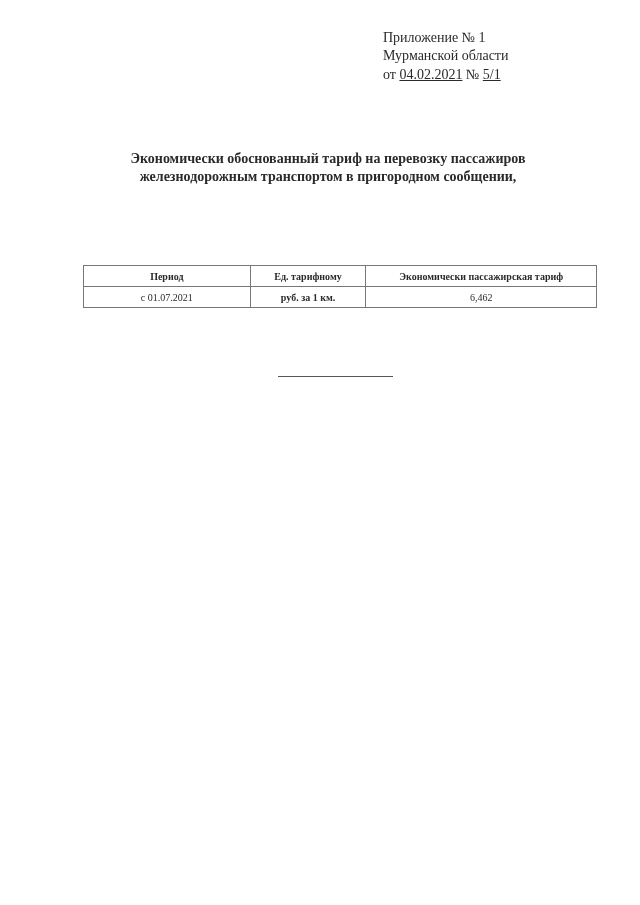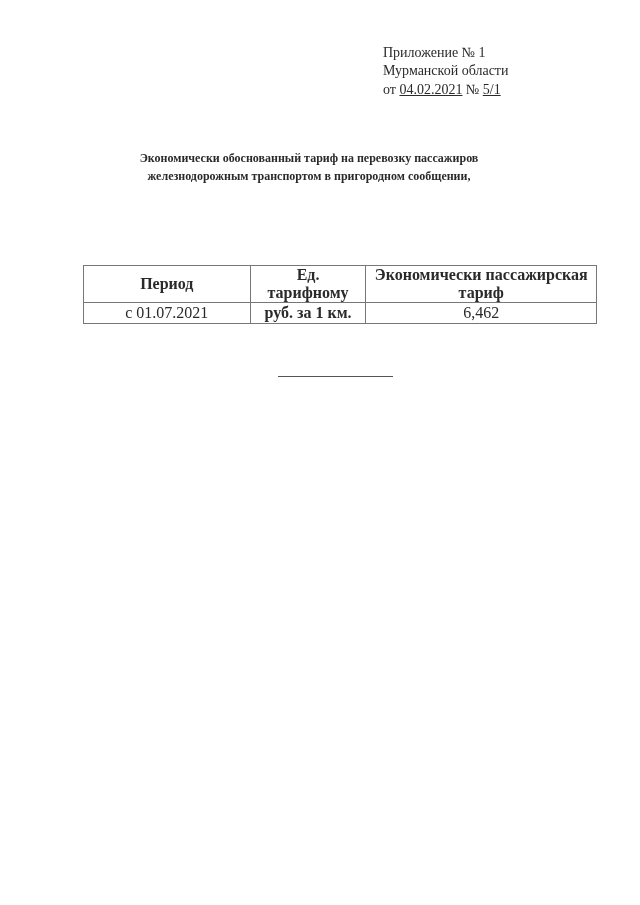--- a/index.html
+++ b/index.html
@@ -1,23 +1,23 @@
 <!DOCTYPE html>
 <html><head>
   <meta charset="utf-8">
   <style>
     html, body { margin: 0; padding: 0; background: #ffffff; }
     body { width: 640px; height: 905px; position: relative; overflow: hidden;
            font-family: "Liberation Serif", "DejaVu Serif", serif; color: #2a2a2a; }
-    .appendix { position: absolute; left: 383px; top: 44px; font-size: 14px; line-height: 18.4px; }
+    .appendix { position: absolute; left: 383px; top: 29px; font-size: 14px; line-height: 18.4px; }
     .appendix .u { text-decoration: underline; }
-    .title { position: absolute; left: 24px; width: 570px; top: 150px; text-align: center;
-             font-weight: bold; font-size: 12px; line-height: 17.5px; }
+    .title { position: absolute; left: 43px; width: 570px; top: 150px; text-align: center;
+             font-weight: bold; font-size: 14px; line-height: 17.5px; }
     table.tariff { position: absolute; left: 83px; top: 265px; width: 514px; border-collapse: collapse;
-                   font-size: 16px; }
+                   font-size: 10px; }
     table.tariff td, table.tariff th { border: 1px solid #777; text-align: center; height: 20px; padding: 0 4px; }
     table.tariff th { font-weight: bold; }
     col.c1 { width: 167px; } col.c2 { width: 116px; } col.c3 { width: 231px; }
     .bold { font-weight: bold; }
     .sepline { position: absolute; left: 278px; top: 376px; width: 115px; height: 0; border-top: 1px solid #555; }
   </style>
 </head>
 <body>
 
 <div class="appendix">

